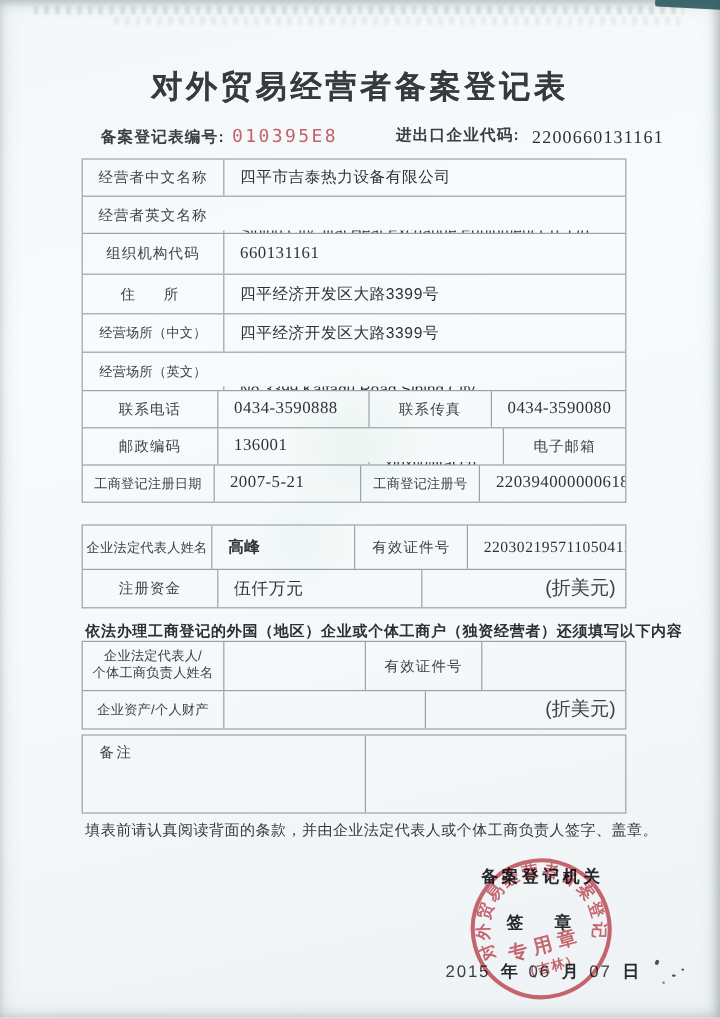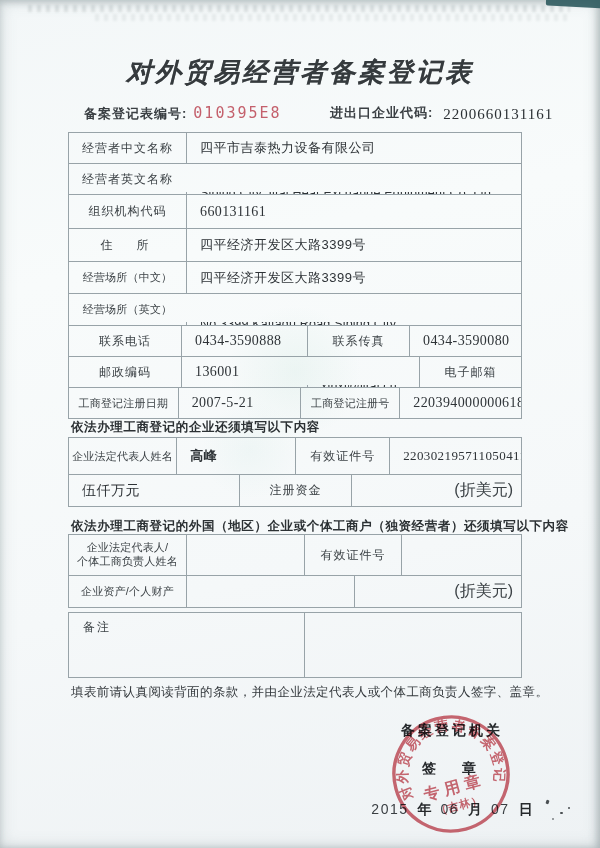--- a/index.html
+++ b/index.html
@@ -12,21 +12,21 @@
       linear-gradient(168deg,#f3f7f8 0%,#f8fbfb 30%,#f5f8f9 65%,#eef2f4 100%);
     box-shadow: inset 0 0 16px rgba(120,135,140,0.30), inset -4px 0 7px rgba(110,125,130,0.28), inset 0 3px 6px rgba(110,125,130,0.20);
   }
   .bleed{position:absolute;left:28px;right:30px;height:7px;
     background:repeating-linear-gradient(90deg, rgba(125,138,142,.26) 0 4px, rgba(125,138,142,0) 4px 9px);
     filter:blur(1.1px);opacity:.8;}
   .b1{top:5px}
   .b2{top:14px;opacity:.45;left:95px}
   .corner-mark{position:absolute;top:-3px;right:-8px;width:62px;height:10px;background:#2d5a5e;transform:rotate(3deg);border-radius:2px;opacity:.9;}
   .title{position:absolute;top:55px;left:0;right:0;margin:0;text-align:center;
-    font-size:26px;font-weight:700;letter-spacing:3px;color:#353a3d;text-shadow:0 0 .5px rgba(60,65,68,.6);font-style:italic;}
+    font-size:26px;font-weight:700;letter-spacing:3px;color:#353a3d;text-shadow:0 0 .5px rgba(60,65,68,.6);}
   .meta{position:absolute;top:104px;display:flex;align-items:baseline;}
   .meta-l{left:84px}
   .meta-r{left:330px}
   .meta-label{font-size:13px;font-weight:700;letter-spacing:1px;color:#3a3f43;}
   .meta-red{font-family:"DejaVu Sans Mono",monospace;font-size:15px;letter-spacing:2px;color:#c4606c;margin-left:6px;}
   .serif-num{font-family:"Liberation Serif","DejaVu Serif",serif;font-size:15px;letter-spacing:1px;color:#2b3034;margin-left:10px;position:relative;top:2px;}
   .tbl{position:absolute;left:68px;width:454px;border:1px solid #98a3a8;box-sizing:border-box;}
   .row{display:flex;border-top:1px solid #98a3a8;}
   .tbl .row:first-child{border-top:none;}
   .cell{box-sizing:border-box;border-left:1px solid #98a3a8;display:flex;align-items:center;justify-content:center;overflow:hidden;}
@@ -113,31 +113,30 @@
       <div class="cell lbl" style="width:102px">电子邮箱</div>
     </div>
     <div class="row" style="height:30px">
       <div class="cell lbl lbl-sm" style="width:112px">工商登记注册日期</div>
       <div class="cell val num" style="width:126px">2007-5-21</div>
       <div class="cell lbl lbl-sm" style="width:102px">工商登记注册号</div>
       <div class="cell val num grow">220394000000618</div>
     </div>
   </div>
 
-  <div class="sec-head" style="top:419px">依法办理工商登记的企业还须填写以下内容</div>
   <div class="tbl" style="top:437px">
     <div class="row" style="height:36px">
       <div class="cell lbl lbl-sm" style="width:112px">企业法定代表人姓名</div>
       <div class="cell val" style="width:124px;font-weight:700">高峰</div>
       <div class="cell lbl" style="width:98px">有效证件号</div>
       <div class="cell val num grow" style="font-size:13px">220302195711050411</div>
     </div>
     <div class="row" style="height:31px">
+      <div class="cell lbl" style="width:112px">注册资金</div>
       <div class="cell val" style="width:170px;font-size:14px">伍仟万元</div>
-      <div class="cell lbl" style="width:112px">注册资金</div>
       <div class="cell usd grow">(折美元)</div>
     </div>
   </div>
 
   <div class="sec-head" style="top:518px">依法办理工商登记的外国（地区）企业或个体工商户（独资经营者）还须填写以下内容</div>
   <div class="tbl" style="top:534px">
     <div class="row" style="height:40px">
       <div class="cell lbl lbl-sm two-line" style="width:117px">
         <span>企业法定代表人/</span>
         <span>个体工商负责人姓名</span>

